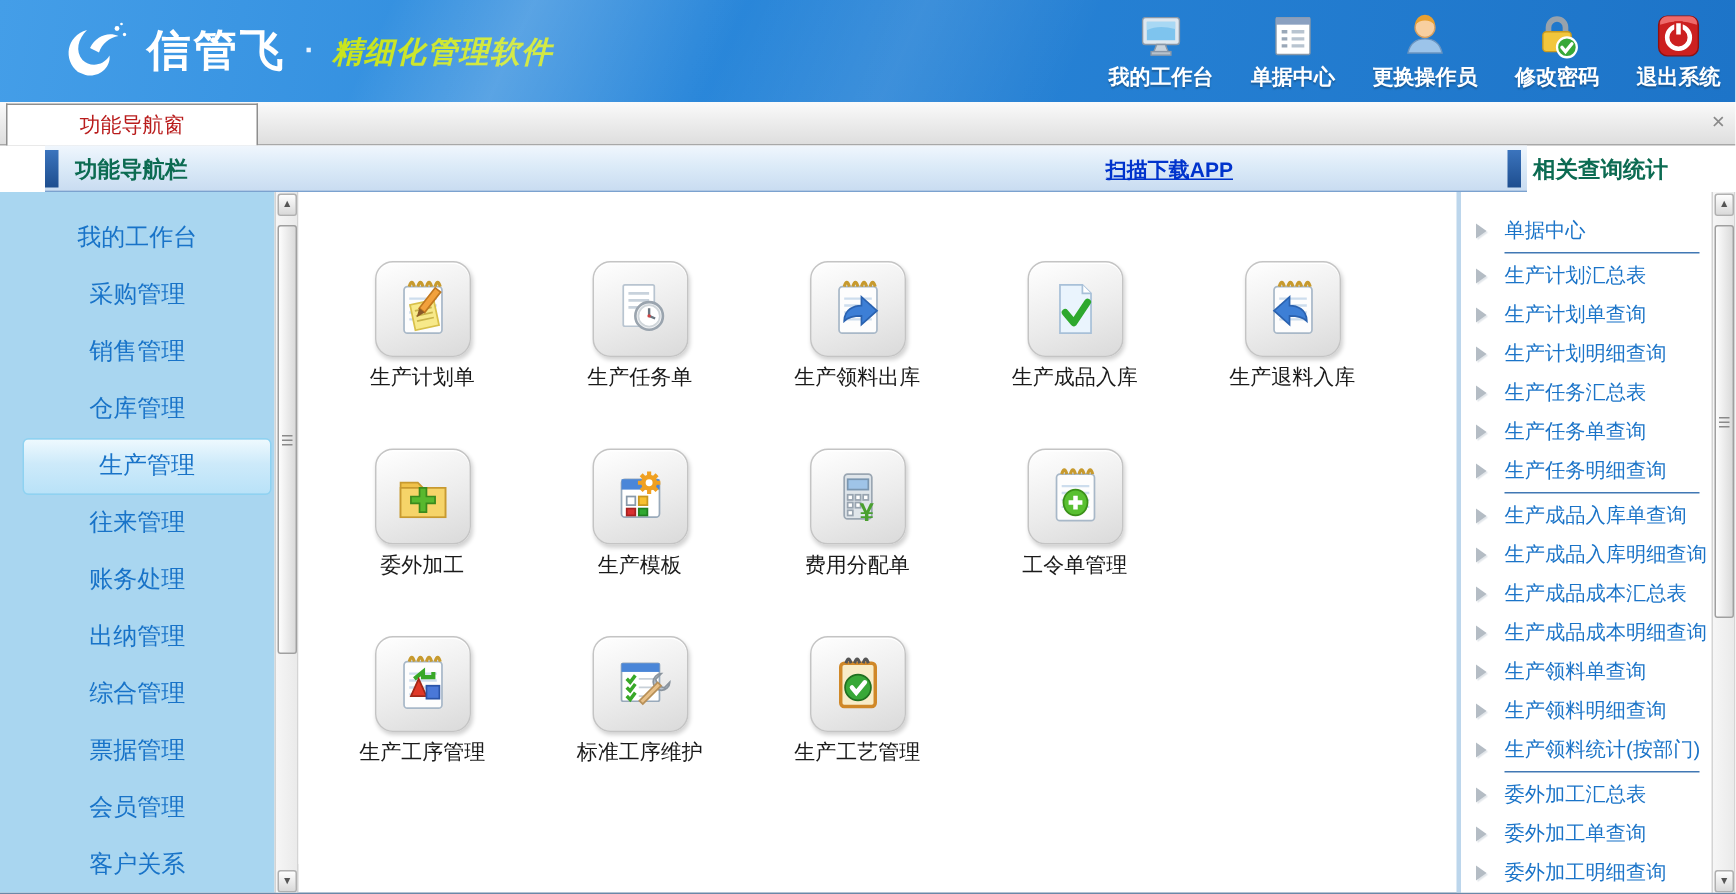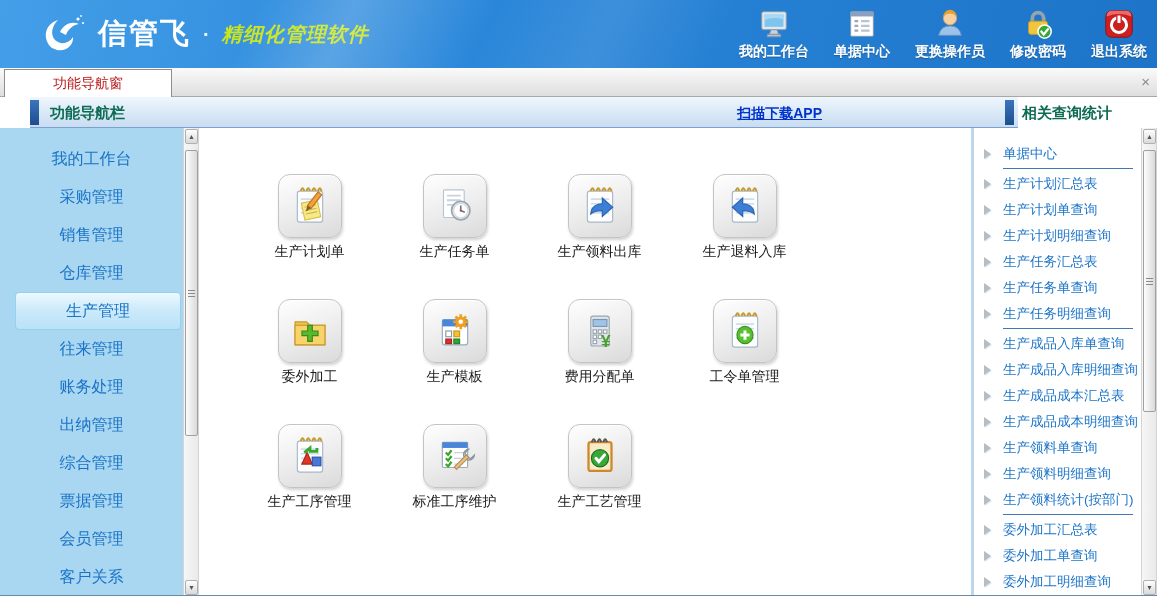--- a/index.html
+++ b/index.html
@@ -79,21 +79,21 @@
   .sb-thumb {
     position:absolute; left:1px; width:13px;
     background:linear-gradient(90deg,#fdfdfd,#dadada); border:1px solid #a0a0a0; border-radius:2px;
     display:flex; align-items:center; justify-content:center; cursor:pointer;
   }
   .sb-grip { width:7px; }
   .sb-grip i { display:block; height:1px; background:#8a8a8a; margin:2px 0; }
   #scroll-left  { left:183px; top:128px; height:468px; }
   #scroll-right { left:1141px; top:128px; height:468px; }
   
-  .main-area { position:absolute; left:199px; top:128px; width:772px; height:448px; background:#fff; padding-top:46px; overflow:hidden;padding-left:28px; }
+  .main-area { position:absolute; left:199px; top:128px; width:772px; height:448px; background:#fff; padding-top:46px; overflow:hidden; }
   .grid-row { display:flex; padding-left:10px; height:125px; }
   .grid-cell { width:145px; display:flex; flex-direction:column; align-items:center; cursor:pointer; }
   .icon-btn {
     width:64px; height:64px; border-radius:12px;
     background:linear-gradient(160deg,#ffffff,#ececec 55%,#dadada);
     border:1px solid #c4c4c4; box-shadow:1px 2px 3px rgba(0,0,0,.18), inset 0 1px 0 #fff;
     display:flex; align-items:center; justify-content:center;
   }
   .icon-btn svg { width:46px; height:46px; }
   .grid-label { margin-top:5px; font-size:14px; color:#1a1a1a; white-space:nowrap; }
@@ -265,20 +265,30 @@
             <path d="M12 14h16M12 18h16M12 22h16M12 26h16" stroke="#cddded" stroke-width="1.4" fill="none"></path>
             <path d="M12 7q1.5-5 3 0M17 7q1.5-5 3 0M22 7q1.5-5 3 0M27 7q1.5-5 3 0" stroke="#c79a2e" fill="none" stroke-width="1.8"></path>
             <path d="M12 27c0-7 6-9 10-9v-5l9 8-9 8v-5c-5 0-8 1-10 3z" fill="#3d7fd6" stroke="#2a62b0"></path>
           </svg>
         </div>
         <div class="grid-label">生产领料出库</div>
       </div>
       <div class="grid-cell">
         <div class="icon-btn">
           <svg viewBox="0 0 40 40" xmlns="http://www.w3.org/2000/svg">
+            <path d="M11 6h13l5 5v23H11z" fill="#eaf4fd" stroke="#a8c0d8"></path>
+            <path d="M24 6v5h5" fill="#fff" stroke="#a8c0d8"></path>
+            <path d="M14 22l5 6 8-12" stroke="#2ea82e" stroke-width="4" fill="none" stroke-linecap="round" stroke-linejoin="round"></path>
+          </svg>
+        </div>
+        <div class="grid-label">生产成品入库</div>
+      </div>
+      <div class="grid-cell">
+        <div class="icon-btn">
+          <svg viewBox="0 0 40 40" xmlns="http://www.w3.org/2000/svg">
             <rect x="9" y="7" width="22" height="27" rx="2" fill="#fdfdfd" stroke="#a8b8c8"></rect>
             <path d="M12 14h16M12 18h16M12 22h16M12 26h16" stroke="#cddded" stroke-width="1.4" fill="none"></path>
             <path d="M12 7q1.5-5 3 0M17 7q1.5-5 3 0M22 7q1.5-5 3 0M27 7q1.5-5 3 0" stroke="#c79a2e" fill="none" stroke-width="1.8"></path>
             <path d="M28 27c0-7-6-9-10-9v-5l-9 8 9 8v-5c5 0 8 1 10 3z" fill="#3d7fd6" stroke="#2a62b0"></path>
           </svg>
         </div>
         <div class="grid-label">生产退料入库</div>
       </div>
     </div>
     <div class="grid-row">

